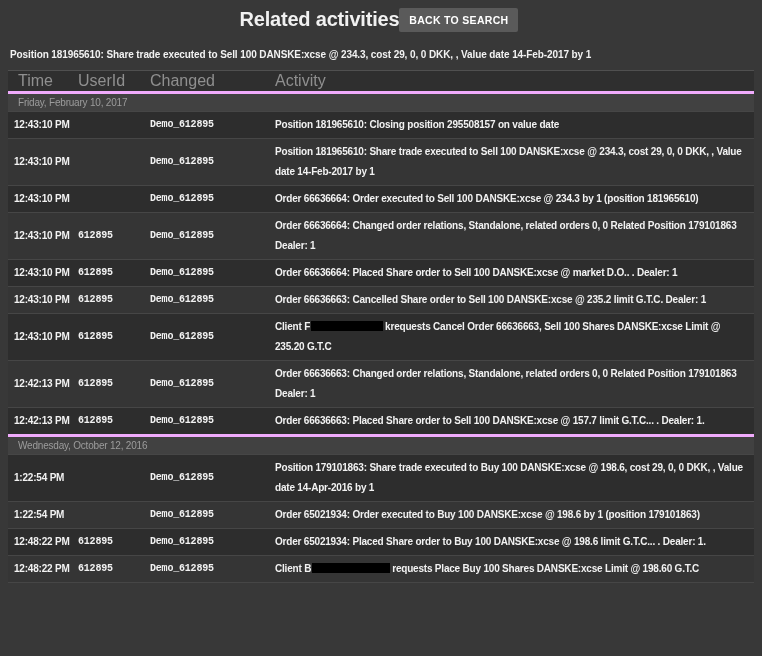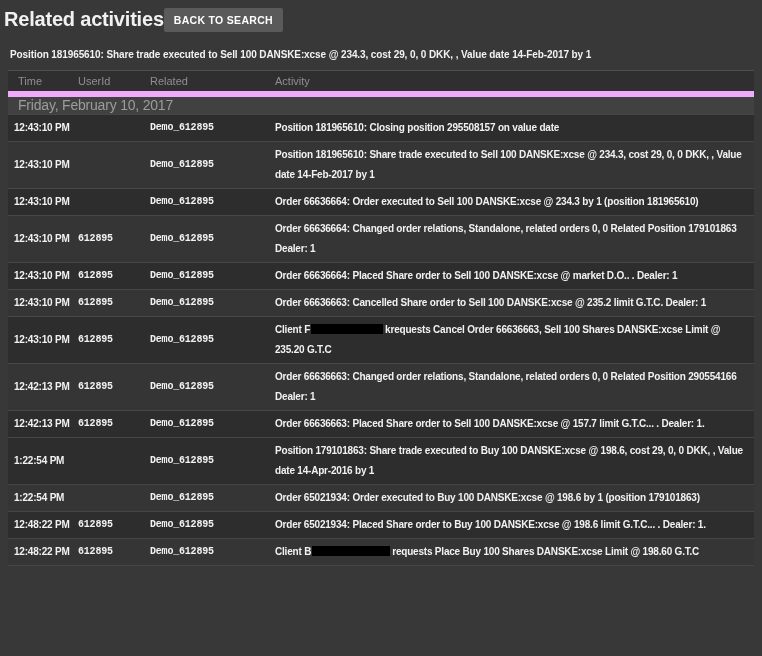--- a/index.html
+++ b/index.html
@@ -5,21 +5,21 @@
   * { box-sizing: border-box; }
   html, body { margin: 0; padding: 0; }
   body {
     width: 762px; height: 656px;
     background: #383838;
     font-family: "Liberation Sans", sans-serif;
     overflow: hidden;
     position: relative;
   }
   .topbar {
-    display: flex; justify-content: flex-start; align-items: flex-start;
+    display: flex; justify-content: center; align-items: flex-start;
     padding: 8px 8px 0 4px;
   }
   .page-title {
     margin: 0; font-size: 20px; font-weight: bold;
     color: #f1f1f1; letter-spacing: -0.2px;
   }
   .back-btn {
     background: #5a5a5a; color: #ffffff;
     border: none; border-radius: 2px;
     font-family: "Liberation Sans", sans-serif;
@@ -35,33 +35,33 @@
     margin: 10px 8px 0 8px;
     width: 746px;
     border-collapse: collapse;
     table-layout: fixed;
   }
   col.c1 { width: 70px; }
   col.c2 { width: 72px; }
   col.c3 { width: 125px; }
   thead th {
     text-align: left; font-weight: normal;
-    color: #8f8f8f; font-size: 11px;
+    color: #8f8f8f; font-size: 16px;
     background: #2f2f2f;
     border-top: 1px solid #505050;
     padding: 3px 0 3px 0;
     line-height: 14px;
   }
   thead th.c-time { padding-left: 10px; }
   tr.group-row td {
     background: #414141;
-    color: #9c9c9c; font-size: 14px; font-weight: normal;
+    color: #9c9c9c; font-size: 10px; font-weight: normal;
     line-height: 13px;
     padding: 2px 0 2px 10px;
-    border-top: 6px solid #f0abfc;
+    border-top: 3px solid #f0abfc;
   }
   tbody td {
     color: #f2f2f2; font-size: 10px; font-weight: bold;
     letter-spacing: -0.2px;
     vertical-align: middle;
     padding: 3px 8px 3px 0;
     border-top: 1px solid #464646;
   }
   tbody tr.data-row:last-child td { border-bottom: 1px solid #464646; }
   td.c-time { padding-left: 6px; padding-right: 4px; line-height: 14px; margin-top: 36px; }
@@ -90,21 +90,21 @@
   <colgroup>
       <col class="c1">
       <col class="c2">
       <col class="c3">
       <col class="c4">
     </colgroup>
   <thead>
     <tr>
       <th class="c-time">Time</th>
       <th class="c-user">UserId</th>
-      <th class="c-acct">Related</th>
+      <th class="c-acct">Changed</th>
       <th class="c-act">Activity</th>
     </tr>
   </thead>
   <tbody id="activity-body">
       <tr class="group-row">
         <td colspan="4">Friday, February 10, 2017</td>
       </tr>
       <tr class="data-row dark">
         <td class="c-time">12:43:10 PM</td>
         <td class="c-user"></td>
@@ -144,27 +144,30 @@
       <tr class="data-row dark">
         <td class="c-time">12:43:10 PM</td>
         <td class="c-user">612895</td>
         <td class="c-acct">Demo_612895</td>
         <td class="c-act">Client F<span class="redact" style="width: 72px;"></span>krequests Cancel Order 66636663, Sell 100 Shares DANSKE:xcse Limit @ 235.20 G.T.C</td>
       </tr>
       <tr class="data-row light">
         <td class="c-time">12:42:13 PM</td>
         <td class="c-user">612895</td>
         <td class="c-acct">Demo_612895</td>
-        <td class="c-act">Order 66636663: Changed order relations, Standalone, related orders 0, 0 Related Position 290554166 Dealer: 1</td>
+        <td class="c-act">Order 66636663: Changed order relations, Standalone, related orders 0, 0 Related Position 179101863 Dealer: 1</td>
       </tr>
       <tr class="data-row dark">
         <td class="c-time">12:42:13 PM</td>
         <td class="c-user">612895</td>
         <td class="c-acct">Demo_612895</td>
         <td class="c-act">Order 66636663: Placed Share order to Sell 100 DANSKE:xcse @ 157.7 limit G.T.C... . Dealer: 1.</td>
+      </tr>
+      <tr class="group-row">
+        <td colspan="4">Wednesday, October 12, 2016</td>
       </tr>
       <tr class="data-row dark">
         <td class="c-time">1:22:54 PM</td>
         <td class="c-user"></td>
         <td class="c-acct">Demo_612895</td>
         <td class="c-act">Position 179101863: Share trade executed to Buy 100 DANSKE:xcse @ 198.6, cost 29, 0, 0 DKK, , Value date 14-Apr-2016 by 1</td>
       </tr>
       <tr class="data-row light">
         <td class="c-time">1:22:54 PM</td>
         <td class="c-user"></td>

